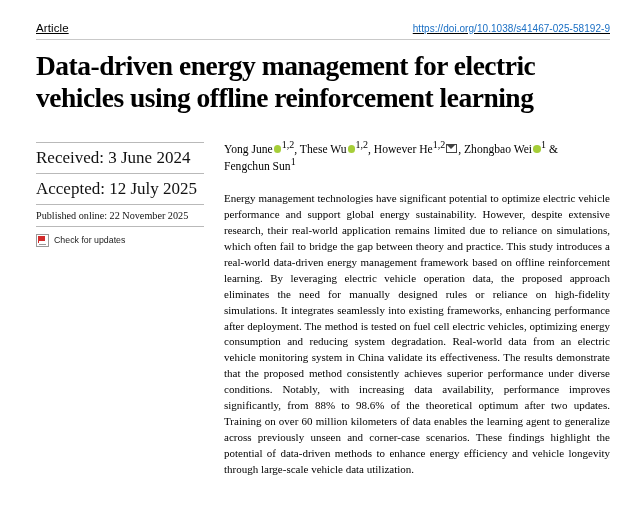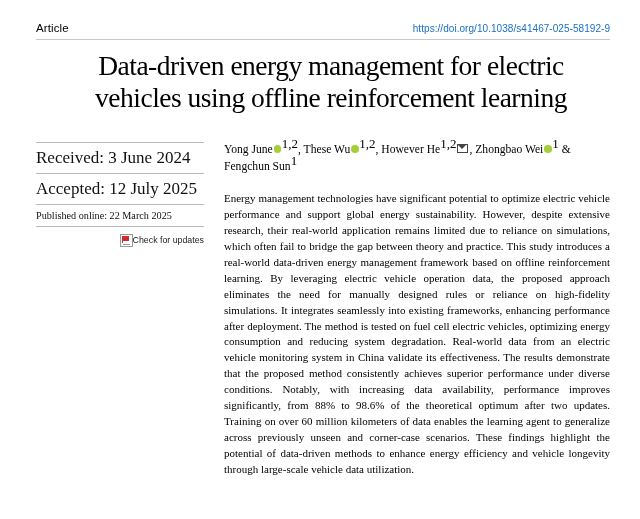--- a/index.html
+++ b/index.html
@@ -19,20 +19,21 @@
     width: 640px;
     height: 519px;
     box-sizing: border-box;
     padding: 22px 30px 0 36px;
   }
   .top-row {
     display: flex;
     align-items: baseline;
     justify-content: space-between;
     padding-bottom: 5px;
+    text-decoration: underline;
   }
   .article-label {
     font-family: "Liberation Sans", sans-serif;
     font-size: 11.5px;
     color: #000;
     letter-spacing: 0.1px;
   }
   .doi-link {
     font-family: "Liberation Sans", sans-serif;
     font-size: 10px;
@@ -40,27 +41,26 @@
     text-decoration: none;
     letter-spacing: 0.05px;
     margin-left: 44px;
   }
   .rule {
     border-top: 1px solid #c9c9c9;
     margin: 0 0 10px 0;
   }
   .title {
     font-family: "Liberation Serif", serif;
-    font-weight: normal;
+    font-weight: bold;
     font-size: 27.5px;
     line-height: 1.16;
     letter-spacing: -0.5px;
-    margin: 2px 0 0 16px;
-    color: #000;
-    text-align: center;
+    margin: 2px 0 0 0;
+    color: #000;
   }
   .mid {
     display: flex;
     margin-top: 28px;
   }
   .left-col {
     width: 182px;
     flex: 0 0 182px;
     padding-right: 14px;
     box-sizing: border-box;
@@ -77,22 +77,22 @@
     font-size: 17px;
     padding: 5px 0 5px 0;
     color: #111;
   }
   .hist-item.small {
     font-size: 10.2px;
   }
   .check-updates {
     display: flex;
     align-items: center;
+    gap: 5px;
     padding-top: 7px;
-    justify-content: flex-end;
   }
   .cu-badge {
     width: 11px;
     height: 11px;
     border: 1px solid #999;
     background: #fff;
     position: relative;
     flex: 0 0 11px;
   }
   .cu-badge::before {
@@ -116,21 +116,21 @@
     color: #222;
   }
   .authors {
     font-family: "Liberation Serif", serif;
     font-size: 11.6px;
     line-height: 1.45;
     color: #000;
     margin-bottom: 16px;
   }
   .authors sup {
-    font-size: 13px;
+    font-size: 10px;
     vertical-align: super;
     line-height: 0;
   }
   .orcid {
     display: inline-block;
     width: 7.5px;
     height: 7.5px;
     border-radius: 50%;
     background: #a6ce39;
     position: relative;
@@ -182,21 +182,21 @@
   <h1 class="title">Data-driven energy management for electric vehicles using offline reinforcement learning</h1>
 
   <div class="mid">
 
     <div class="left-col">
       <div class="hist-line"></div>
       <div class="hist-item">Received: 3 June 2024</div>
       <div class="hist-line"></div>
       <div class="hist-item">Accepted: 12 July 2025</div>
       <div class="hist-line"></div>
-      <div class="hist-item small">Published online: 22 March 2025</div>
+      <div class="hist-item small">Published online: 22 November 2025</div>
       <div class="hist-line"></div>
       <div class="check-updates">
         <span class="cu-badge"></span>
         <span class="cu-text">Check for updates</span>
       </div>
     </div>
 
     <div class="right-col">
       <div class="authors">
         <span>Yong June</span><span class="orcid"></span><sup>1,2</sup><span>, These Wu</span><span class="orcid"></span><sup>1,2</sup><span>, However He</span><sup>1,2</sup><span class="env-icon"></span><span>, Zhongbao Wei</span><span class="orcid"></span><sup>1</sup><span> &amp;</span><br>

